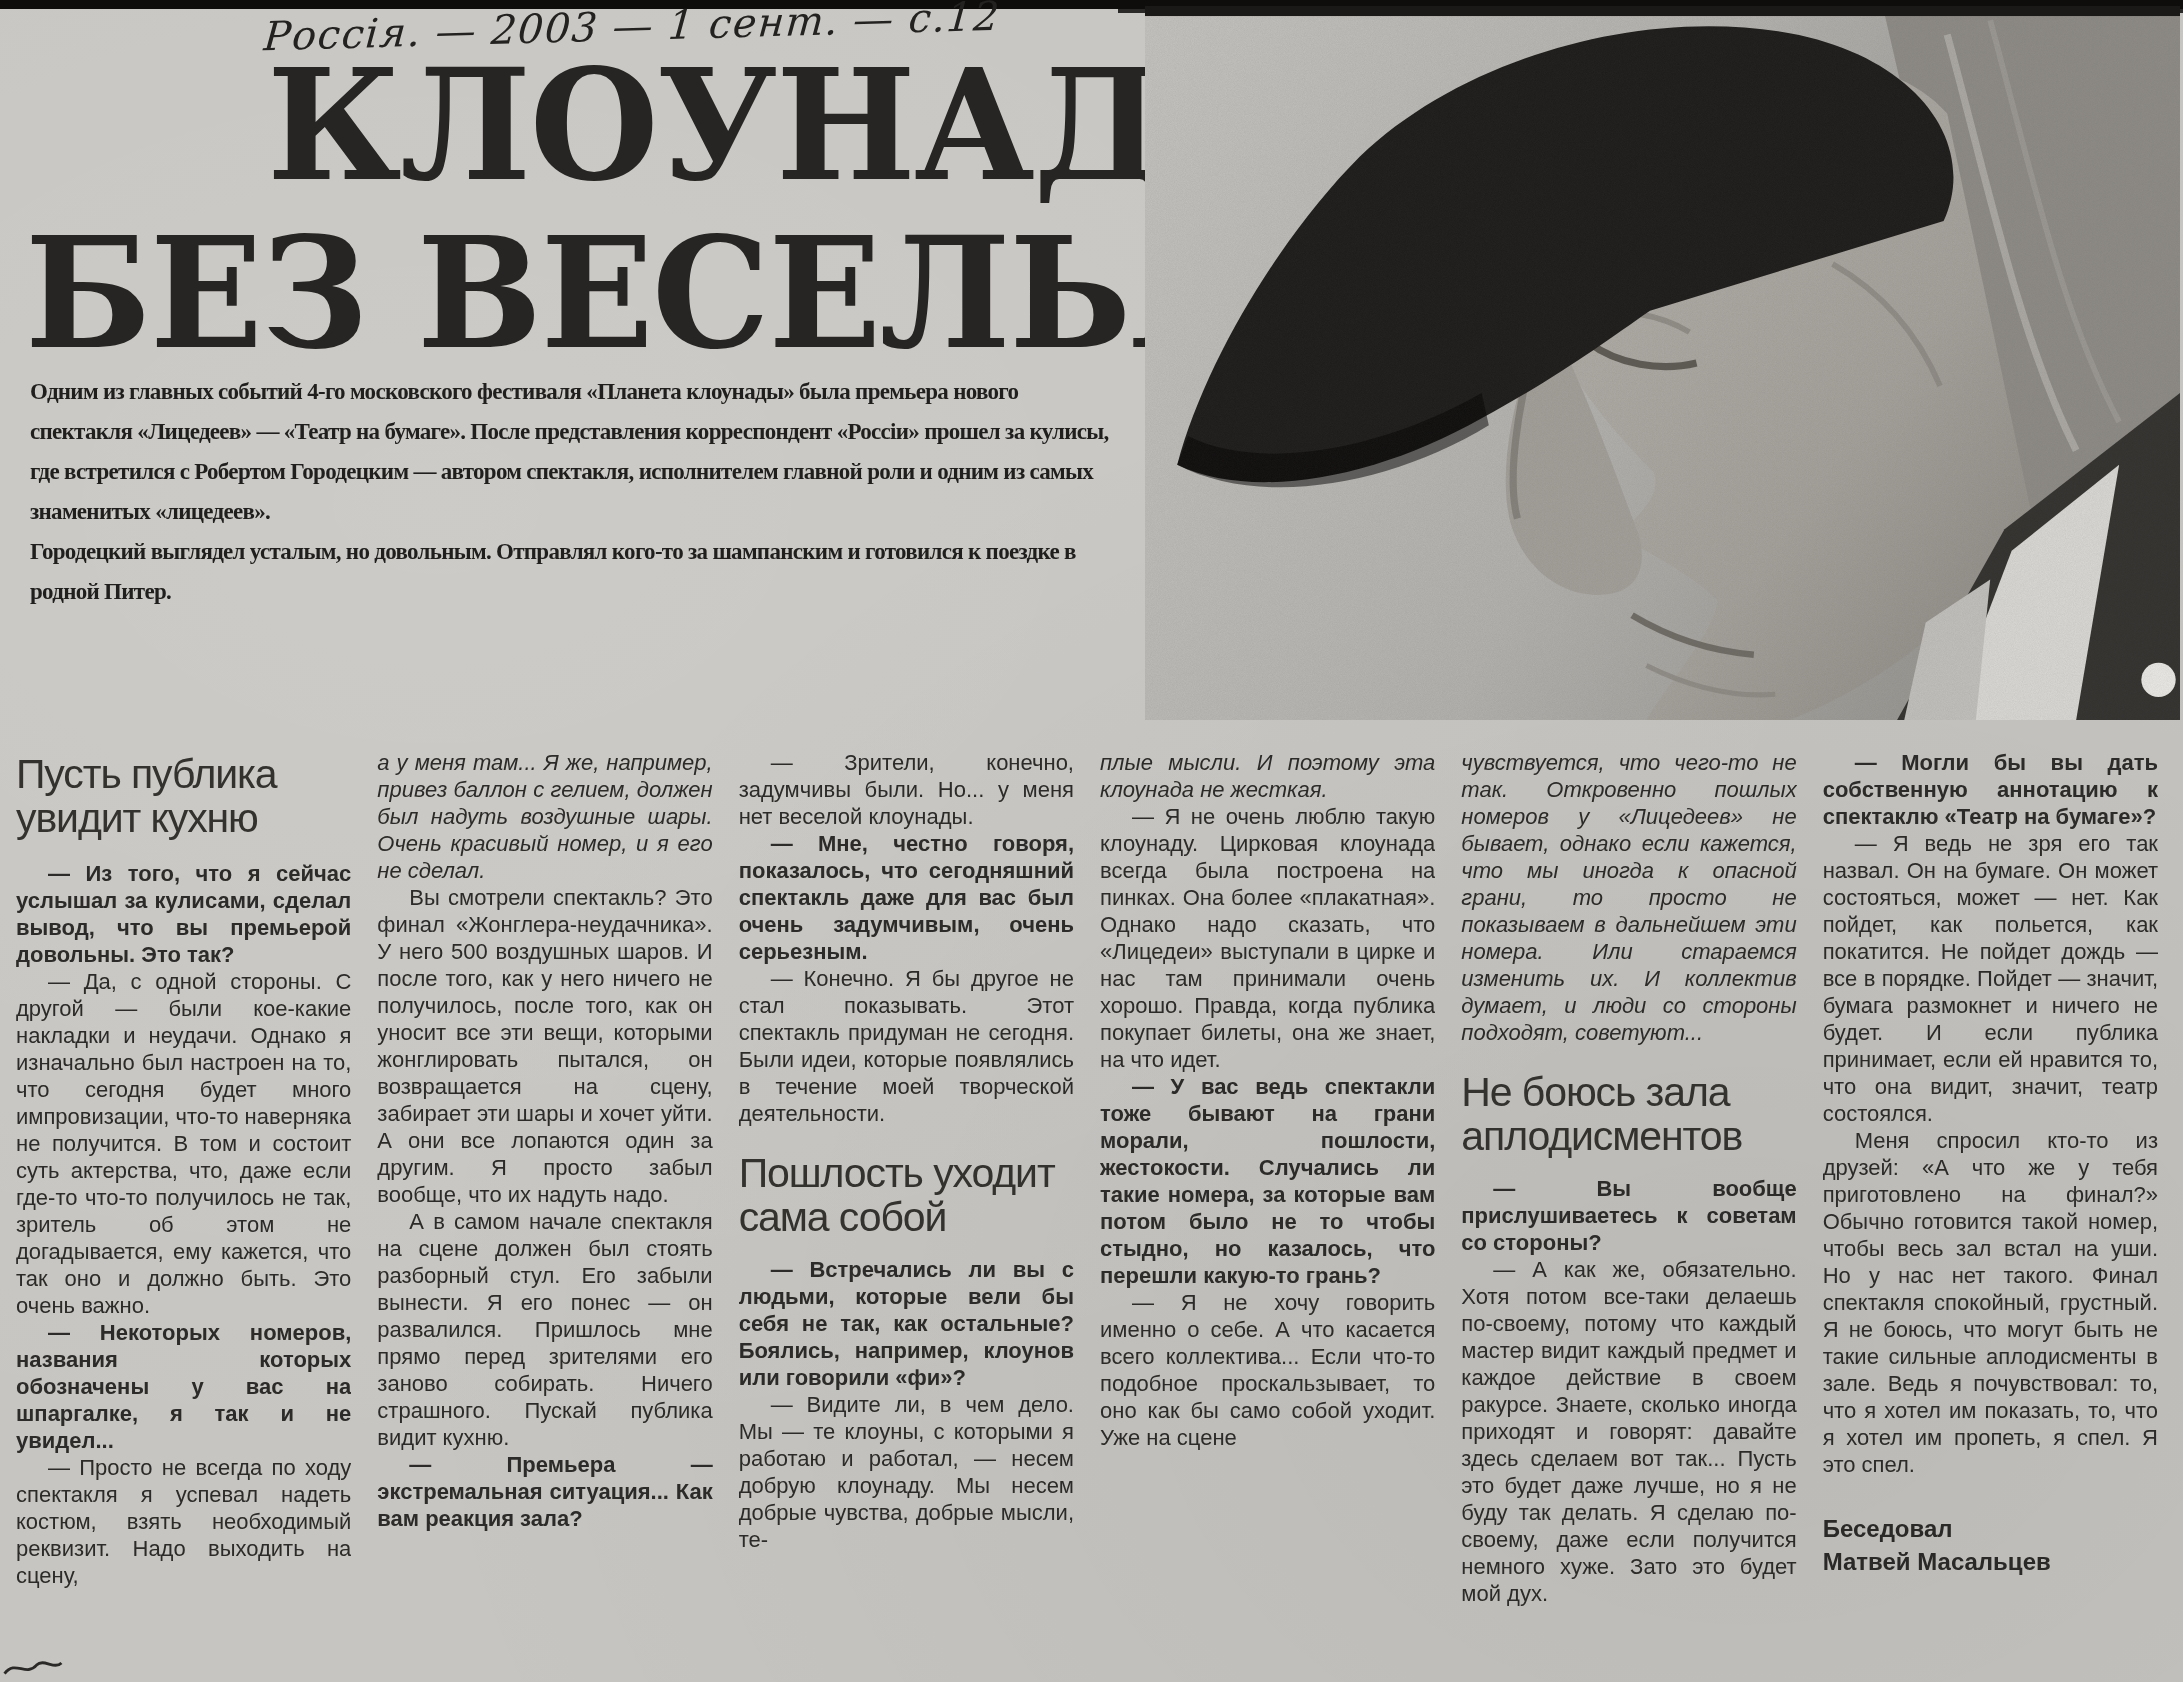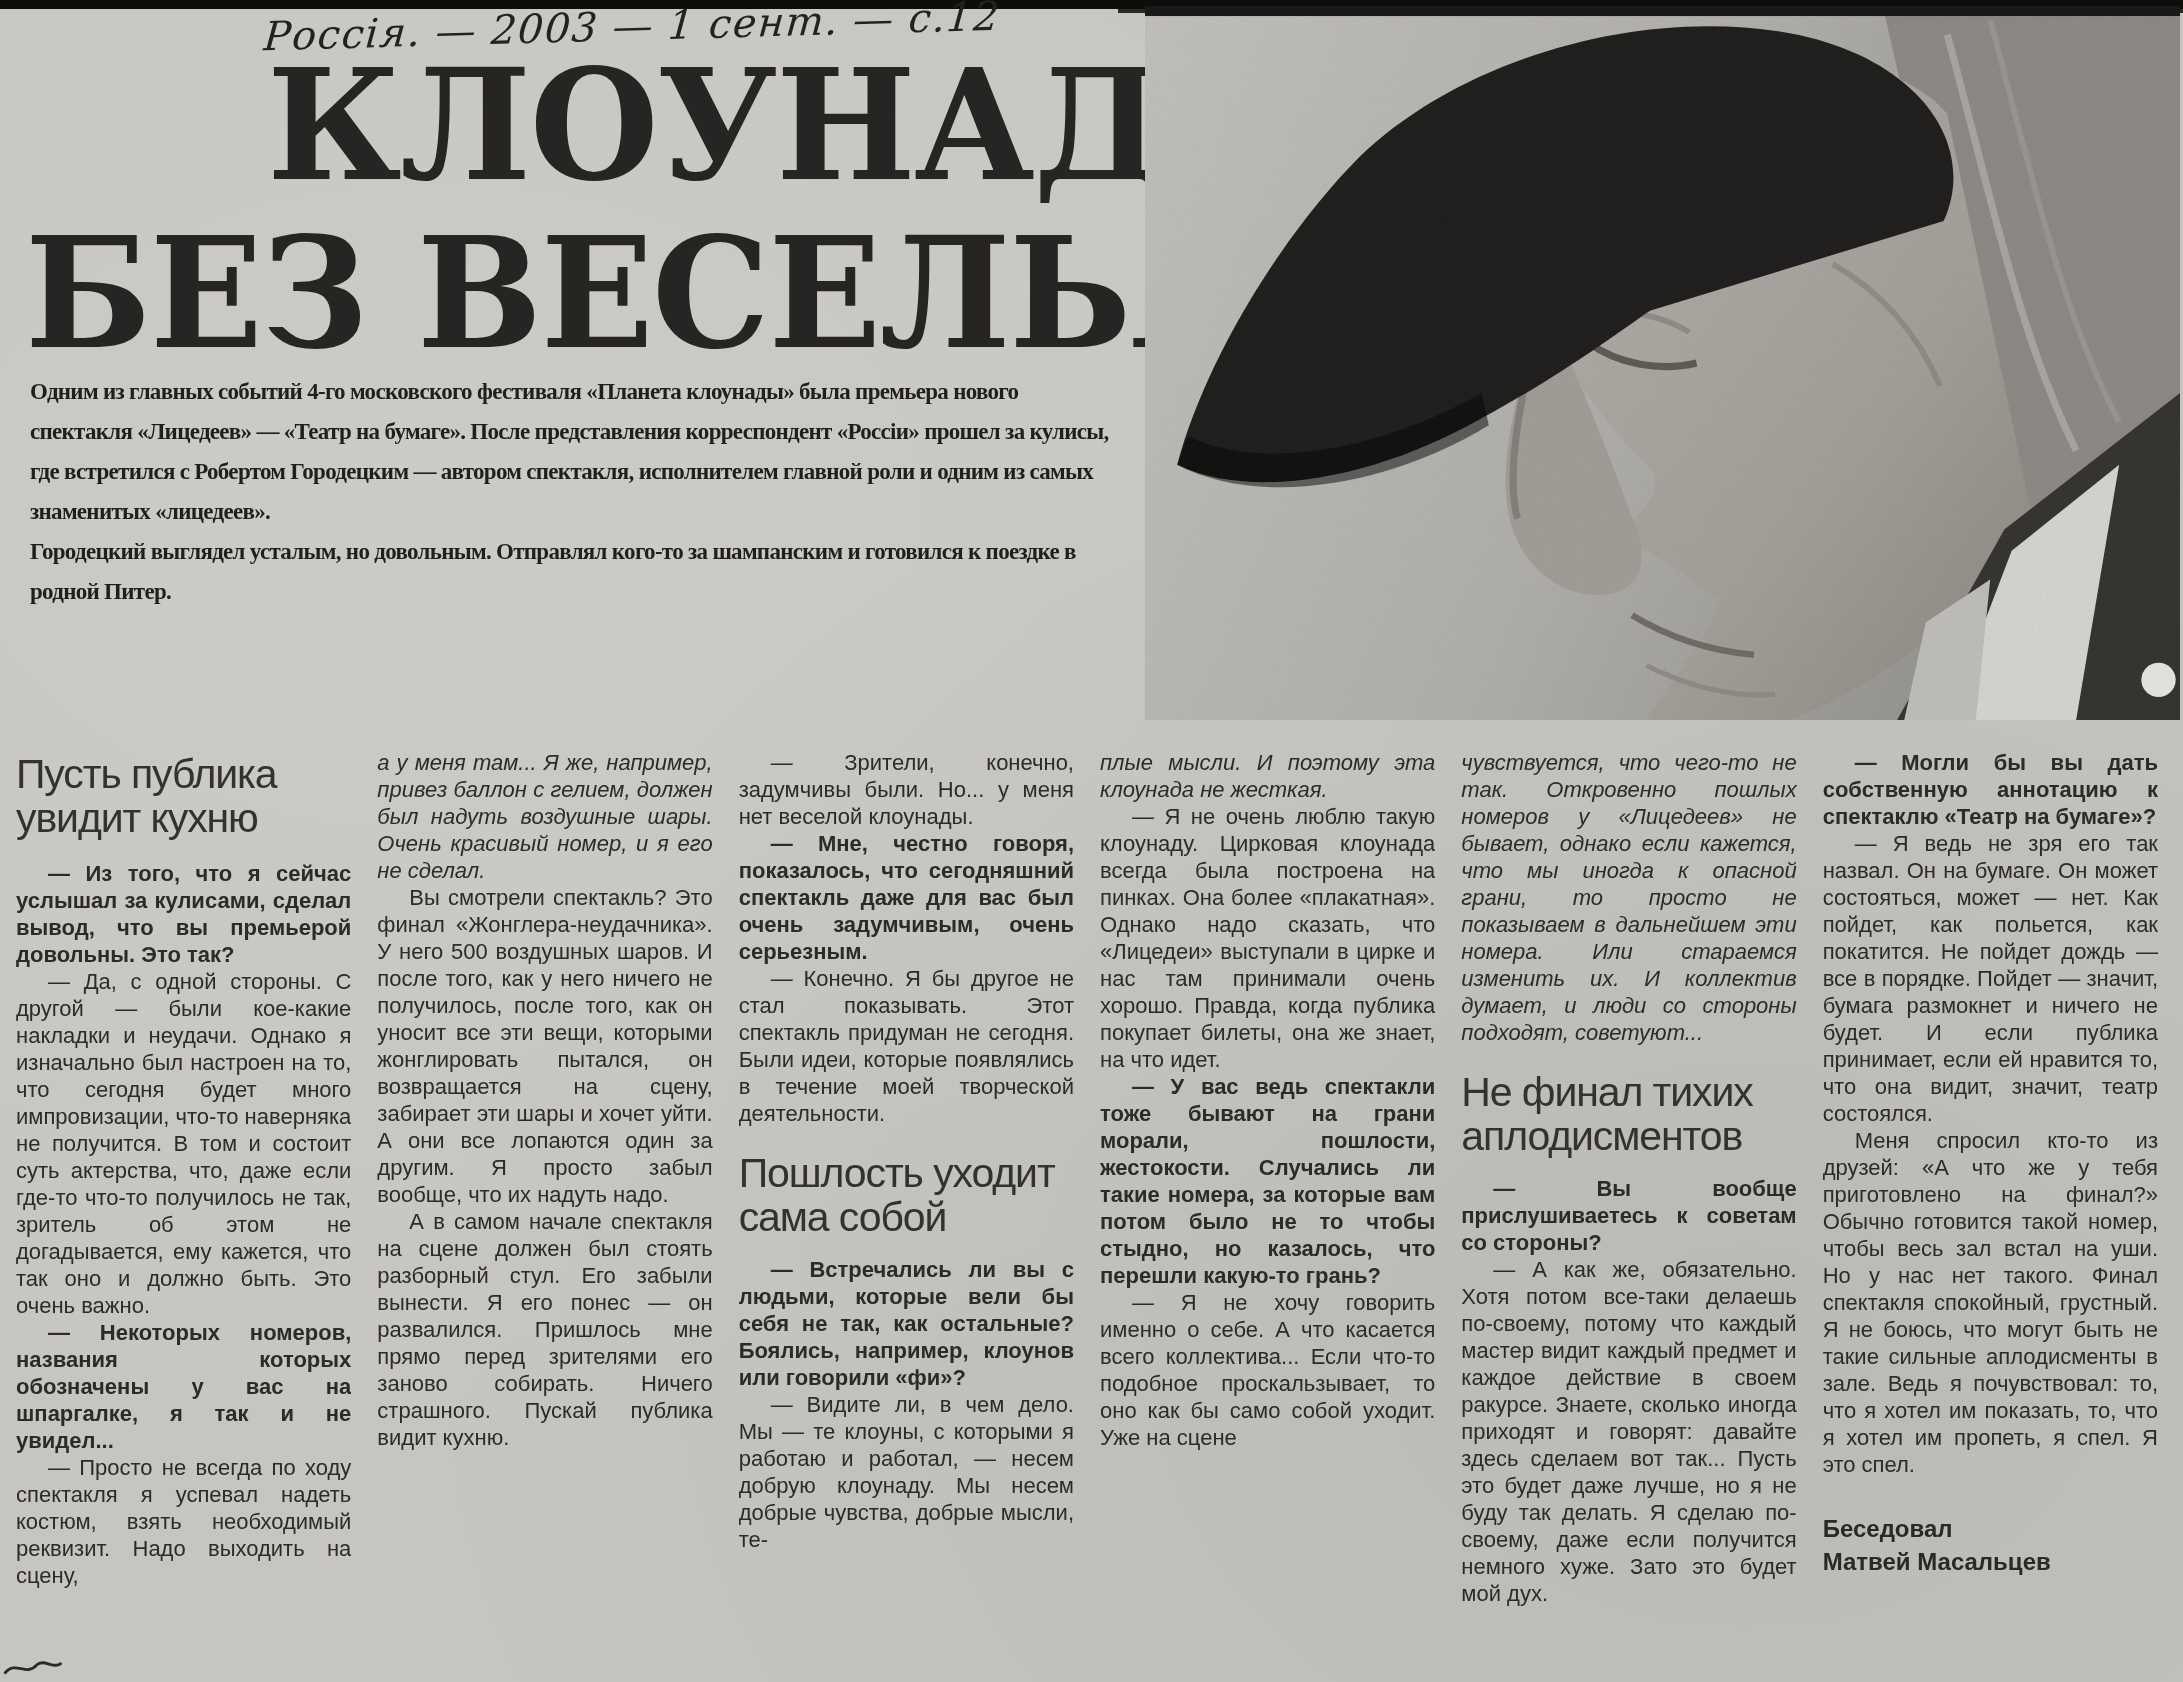--- a/index.html
+++ b/index.html
@@ -117,20 +117,21 @@
           <p class="a">— Да, с одной стороны. С другой — были кое-какие накладки и неудачи. Однако я изначально был настроен на то, что сегодня будет много импровизации, что-то наверняка не получится. В том и состоит суть актерства, что, даже если где-то что-то получилось не так, зритель об этом не догадывается, ему кажется, что так оно и должно быть. Это очень важно.</p>
           <p class="q">— Некоторых номеров, названия которых обозначены у вас на шпаргалке, я так и не увидел...</p>
           <p class="a">— Просто не всегда по ходу спектакля я успевал надеть костюм, взять необходимый реквизит. Надо выходить на сцену,</p>
         </div>
       </div>
     <div class="col">
         <div class="col-blocks">
           <p class="a cont">а у меня там... Я же, например, привез баллон с гелием, должен был надуть воздушные шары. Очень красивый номер, и я его не сделал.</p>
           <p class="a">Вы смотрели спектакль? Это финал «Жонглера-неудачника». У него 500 воздушных шаров. И после того, как у него ничего не получилось, после того, как он уносит все эти вещи, которыми жонглировать пытался, он возвращается на сцену, забирает эти шары и хочет уйти. А они все лопаются один за другим. Я просто забыл вообще, что их надуть надо.</p>
           <p class="a">А в самом начале спектакля на сцене должен был стоять разборный стул. Его забыли вынести. Я его понес — он развалился. Пришлось мне прямо перед зрителями его заново собирать. Ничего страшного. Пускай публика видит кухню.</p>
+          <p class="q">— Премьера — экстремальная ситуация... Как вам реакция зала?</p>
         </div>
       </div>
     <div class="col">
         <div class="col-blocks">
           <p class="a">— Зрители, конечно, задумчивы были. Но... у меня нет веселой клоунады.</p>
           <p class="q">— Мне, честно говоря, показалось, что сегодняшний спектакль даже для вас был очень задумчивым, очень серьезным.</p>
           <p class="a">— Конечно. Я бы другое не стал показывать. Этот спектакль придуман не сегодня. Были идеи, которые появлялись в течение моей творческой деятельности.</p>
           <div class="subhead mid">Пошлость уходит сама собой</div>
           <p class="q">— Встречались ли вы с людьми, которые вели бы себя не так, как остальные? Боялись, например, клоунов или говорили «фи»?</p>
           <p class="a">— Видите ли, в чем дело. Мы — те клоуны, с которыми я работаю и работал, — несем добрую клоунаду. Мы несем добрые чувства, добрые мысли, те-</p>
@@ -140,21 +141,21 @@
         <div class="col-blocks">
           <p class="a cont">плые мысли. И поэтому эта клоунада не жесткая.</p>
           <p class="a">— Я не очень люблю такую клоунаду. Цирковая клоунада всегда была построена на пинках. Она более «плакатная». Однако надо сказать, что «Лицедеи» выступали в цирке и нас там принимали очень хорошо. Правда, когда публика покупает билеты, она же знает, на что идет.</p>
           <p class="q">— У вас ведь спектакли тоже бывают на грани морали, пошлости, жестокости. Случались ли такие номера, за которые вам потом было не то чтобы стыдно, но казалось, что перешли какую-то грань?</p>
           <p class="a">— Я не хочу говорить именно о себе. А что касается всего коллектива... Если что-то подобное проскальзывает, то оно как бы само собой уходит. Уже на сцене</p>
         </div>
       </div>
     <div class="col">
         <div class="col-blocks">
           <p class="a cont">чувствуется, что чего-то не так. Откровенно пошлых номеров у «Лицедеев» не бывает, однако если кажется, что мы иногда к опасной грани, то просто не показываем в дальнейшем эти номера. Или стараемся изменить их. И коллектив думает, и люди со стороны подходят, советуют...</p>
-          <div class="subhead mid">Не финал тихих аплодисментов</div>
+          <div class="subhead mid">Не боюсь зала аплодисментов</div>
           <p class="q">— Вы вообще прислушиваетесь к советам со стороны?</p>
           <p class="a">— А как же, обязательно. Хотя потом все-таки делаешь по-своему, потому что каждый мастер видит каждый предмет и каждое действие в своем ракурсе. Знаете, сколько иногда приходят и говорят: давайте здесь сделаем вот так... Пусть это будет даже лучше, но я не буду так делать. Я сделаю по-своему, даже если получится немного хуже. Зато это будет мой дух.</p>
         </div>
       </div>
     <div class="col">
       <div class="col-blocks">
           <p class="q">— Могли бы вы дать собственную аннотацию к спектаклю «Театр на бумаге»?</p>
           <p class="a">— Я ведь не зря его так назвал. Он на бумаге. Он может состояться, может — нет. Как пойдет, как польется, как покатится. Не пойдет дождь — все в порядке. Пойдет — значит, бумага размокнет и ничего не будет. И если публика принимает, если ей нравится то, что она видит, значит, театр состоялся.</p>
           <p class="a">Меня спросил кто-то из друзей: «А что же у тебя приготовлено на финал?» Обычно готовится такой номер, чтобы весь зал встал на уши. Но у нас нет такого. Финал спектакля спокойный, грустный. Я не боюсь, что могут быть не такие сильные аплодисменты в зале. Ведь я почувствовал: то, что я хотел им показать, то, что я хотел им пропеть, я спел. Я это спел.</p>
         </div>

